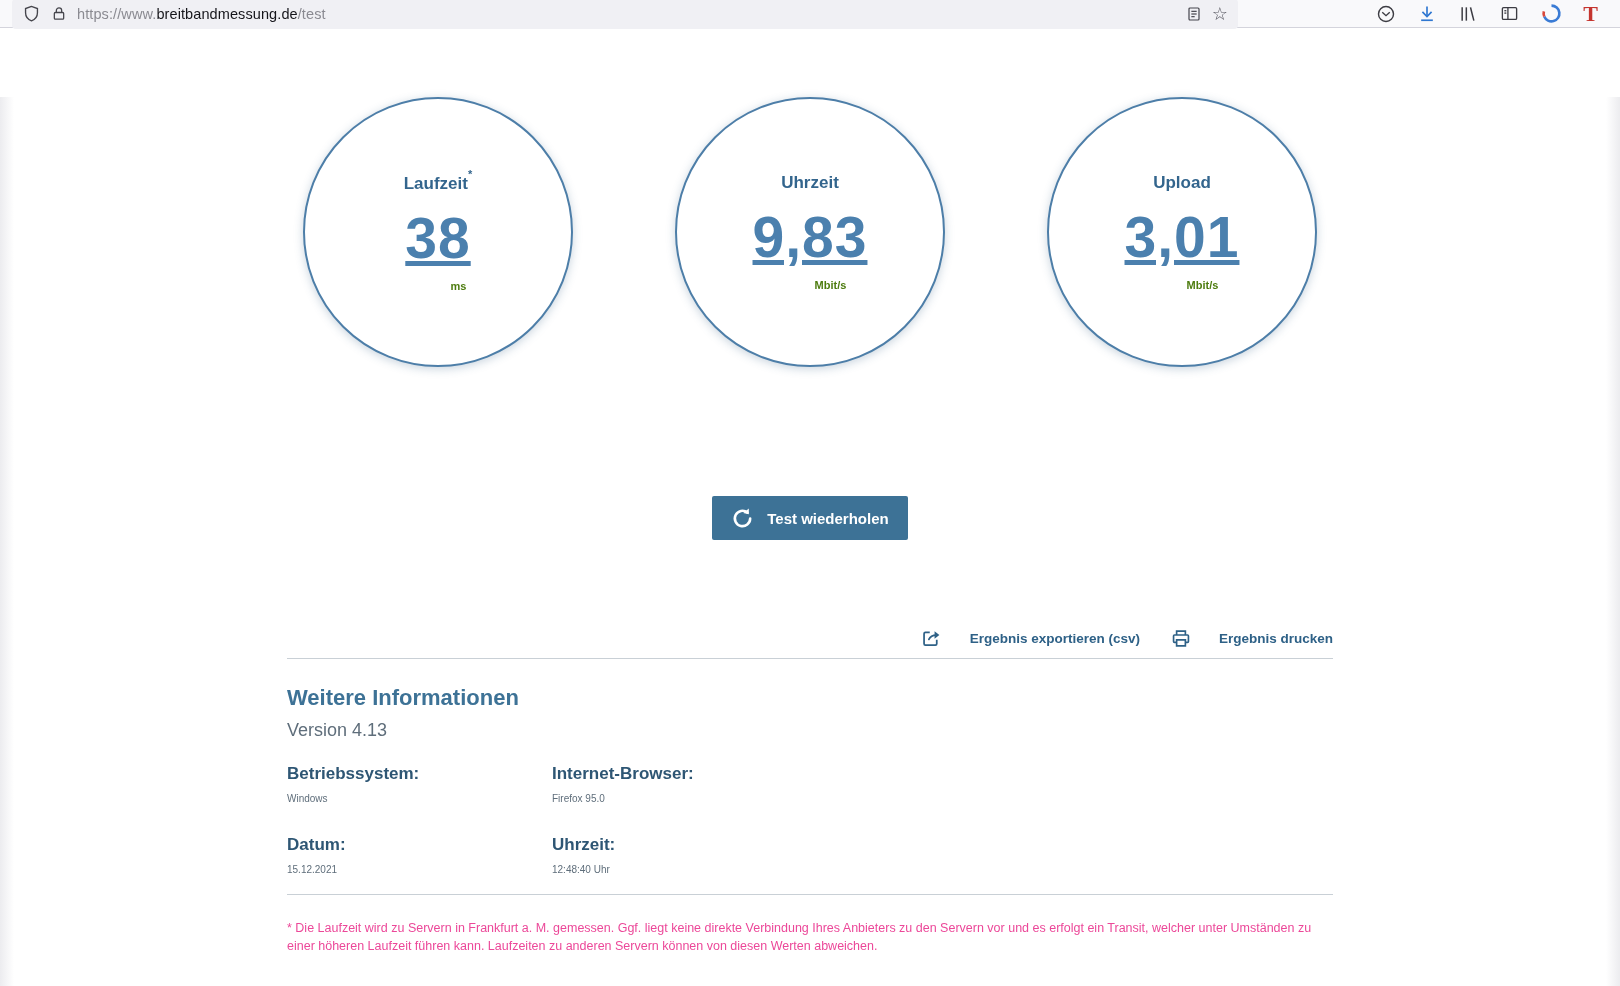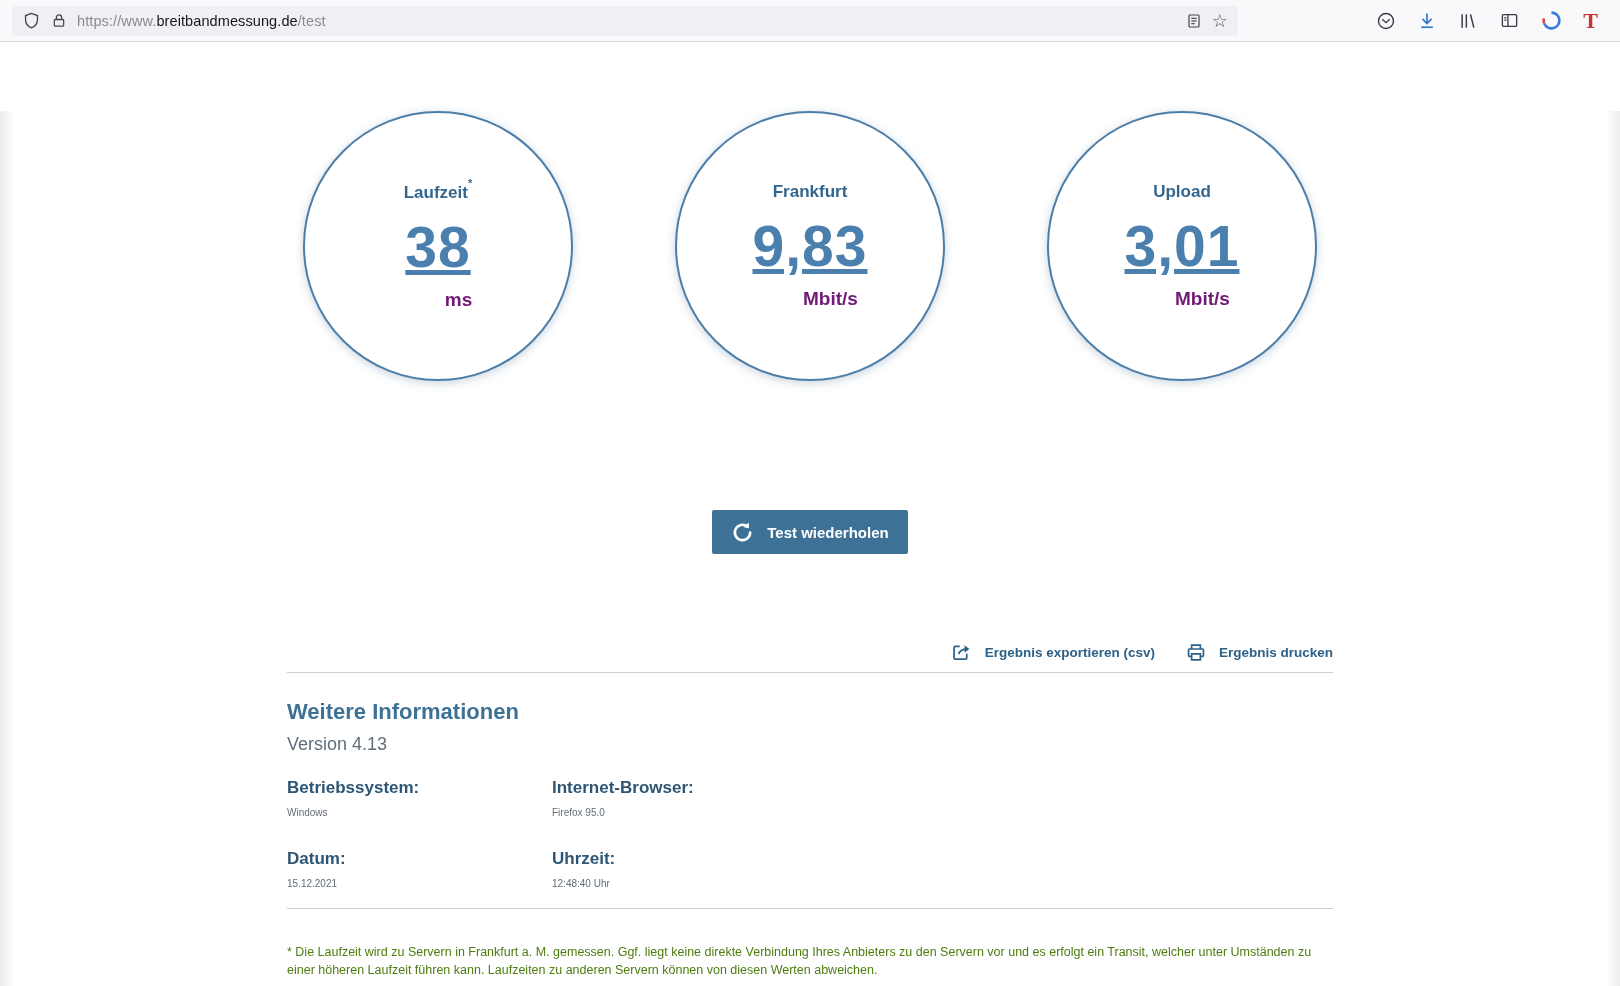--- a/index.html
+++ b/index.html
@@ -1,20 +1,20 @@
 <!DOCTYPE html>
 <html><head>
 <meta charset="utf-8">
 <style>
   * { margin: 0; padding: 0; box-sizing: border-box; }
   html,body { width: 1620px; height: 986px; background: #fff; overflow: hidden;
     font-family: "Liberation Sans", sans-serif; }
 
   
-  .toolbar { height: 42px; background: #f9f9fb; border-bottom: 1px solid #d4d4dc;
+  .toolbar { height: 28px; background: #f9f9fb; border-bottom: 1px solid #d4d4dc;
     display: flex; align-items: center; padding: 0 12px; }
   .urlbar { width: 1226px; height: 30px; background: #f0f0f4; border-radius: 4px;
     display: flex; align-items: center; padding: 0 10px; gap: 10px; }
   .urlbar .icn { display: flex; align-items: center; color: #45454c; }
   .url-text { font-size: 14.5px; color: #8a8a91; letter-spacing: 0.1px; white-space: nowrap; }
   .url-text .domain { color: #16161b; }
   .urlbar .spacer { flex: 1; }
   .star { font-size: 18px; color: #55555e; line-height: 1; }
   .tb-icons { display: flex; align-items: center; gap: 21px; margin-left: auto; margin-right: 10px; }
   .tb-icons .icn { display: flex; align-items: center; color: #3c3c43; }
@@ -30,44 +30,44 @@
   .container { width: 1046px; margin: 0 auto; }
 
   .circles { display: flex; justify-content: space-between; padding: 0 16px; margin-top: 69px; }
   .circle { width: 270px; height: 270px; border-radius: 50%; border: 2px solid #4d7ea8;
     box-shadow: 0 2px 10px rgba(60,100,135,0.28);
     display: flex; flex-direction: column; align-items: center; justify-content: center;
     background: #fff; }
   .circle .lbl { font-size: 17px; font-weight: bold; color: #33658d; position: relative; }
   .circle .lbl sup { font-size: 11px; position: relative; top: -4px; }
   .circle .val { font-size: 57px; font-weight: bold; color: #4b80ae; margin: 11px 0 9px 0; letter-spacing: 1px; text-decoration: underline; }
-  .circle .unit { font-size: 19px; font-weight: bold; color: #701a75; padding-left: 41px; }
+  .circle .unit { font-size: 11px; font-weight: bold; color: #4d7c0f; padding-left: 41px; }
 
   .btn-row { display: flex; justify-content: center; margin-top: 129px; }
   .btn { width: 196px; height: 44px; background: #3d7296; border: none; border-radius: 2px;
     color: #fff; font-size: 15px; font-weight: bold; font-family: "Liberation Sans", sans-serif;
     display: flex; align-items: center; justify-content: center; gap: 13px; cursor: pointer; }
 
   .actions { display: flex; justify-content: flex-end; align-items: center; gap: 30px; margin-top: 88px; }
-  .action-link { display: flex; align-items: center; gap: 12px; color: #2e6187;
+  .action-link { display: flex; align-items: center; gap: 27px; color: #2e6187;
     font-size: 13.5px; font-weight: bold; text-decoration: none; cursor: pointer; text-align: center; }
 
   hr.rule { border: none; border-top: 1px solid #c9d0d6; margin-top: 9px; }
   hr.rule2 { border: none; border-top: 1px solid #c9d0d6; margin-top: 19px; }
 
   .info-heading { margin-top: 26px; font-size: 22px; font-weight: bold; color: #3d7296; }
   .version { margin-top: 9px; font-size: 18px; color: #5f6e7b; }
 
   .fields-row { display: grid; grid-template-columns: 265px 259px 1fr; }
   .fields-row.r1 { margin-top: 23px; }
   .fields-row.r2 { margin-top: 31px; }
   .field .f-label { font-size: 17px; font-weight: bold; color: #2e5674; }
   .field .f-value { font-size: 10px; color: #5f6e7b; margin-top: 9px; }
 
-  .footnote { margin-top: 34px; font-size: 12.5px; line-height: 18px; color: #4d7c0f; max-width: 1040px; }
+  .footnote { margin-top: 24px; font-size: 12.5px; line-height: 18px; color: #ec4899; max-width: 1040px; }
 </style>
 </head>
 <body>
 
 <div class="toolbar">
   <div class="urlbar">
     <span class="icn">
       <svg width="19" height="19" viewBox="0 0 24 24" fill="none" stroke="#45454c" stroke-width="1.7">
         <path d="M12 3 L4.5 5.8 V11 c0 5.2 3.2 8.6 7.5 10.2 4.3-1.6 7.5-5 7.5-10.2 V5.8 Z"></path>
       </svg>
@@ -136,21 +136,21 @@
 
   <div class="container">
 
     <div class="circles">
       <div class="circle">
         <div class="lbl"><span>Laufzeit</span><sup>*</sup></div>
         <div class="val">38</div>
         <div class="unit">ms</div>
       </div>
       <div class="circle">
-        <div class="lbl">Frankfurt</div>
+        <div class="lbl">Uhrzeit</div>
         <div class="val">9,83</div>
         <div class="unit">Mbit/s</div>
       </div>
       <div class="circle">
         <div class="lbl">Upload</div>
         <div class="val">3,01</div>
         <div class="unit">Mbit/s</div>
       </div>
     </div>
 

